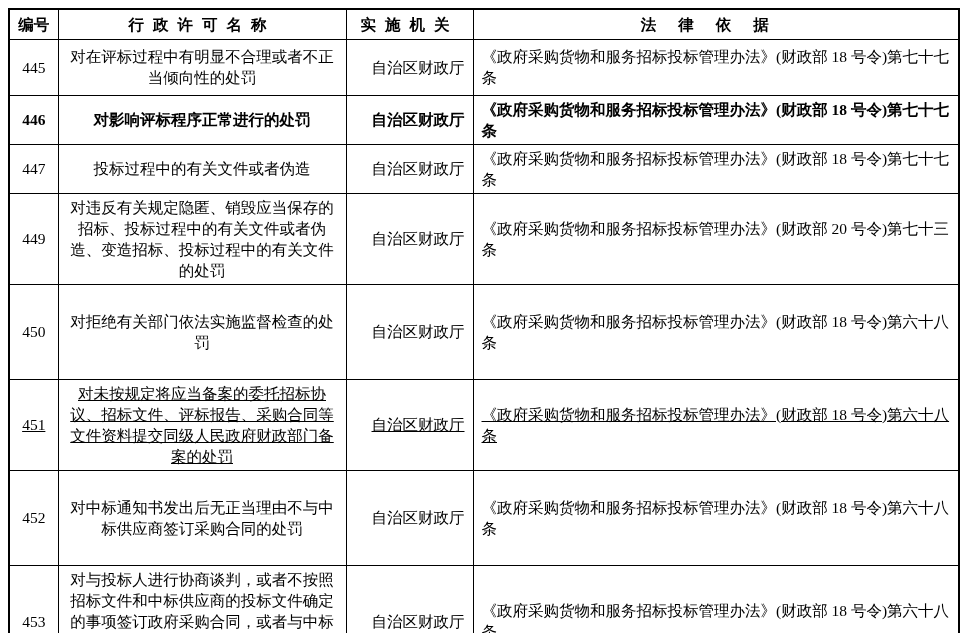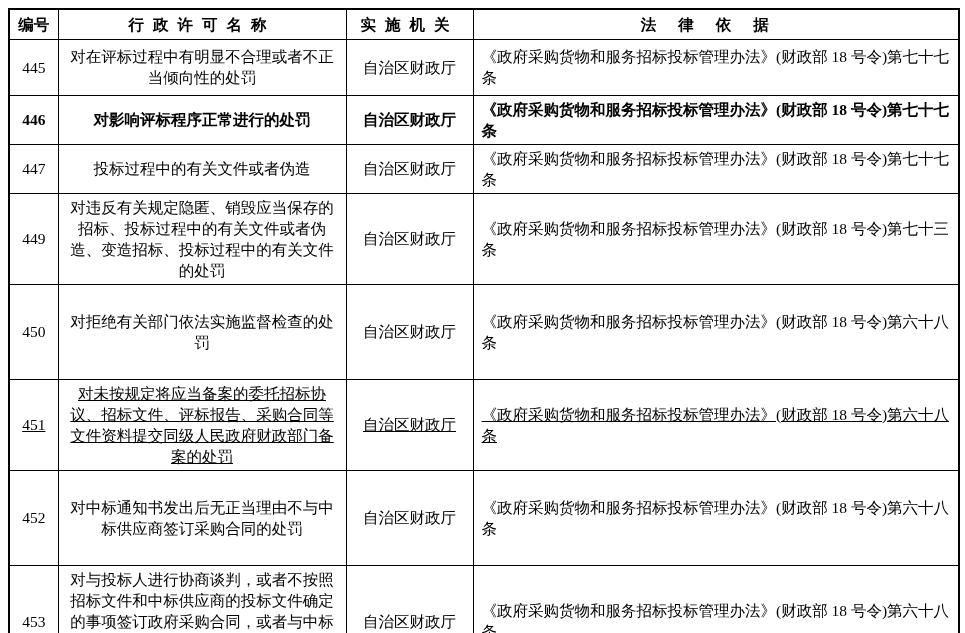--- a/index.html
+++ b/index.html
@@ -48,21 +48,21 @@
   }
   .th-name{letter-spacing:9px;}
   .th-agency{letter-spacing:9px;}
   .th-legal{letter-spacing:22px;margin-top:48px;}
   .c-id{
     text-align:center;
     font-family:"Liberation Serif","DejaVu Serif",serif;
     padding:3px 2px;
   }
   .c-name{text-align:center;}
-  .c-agency{text-align:center;padding-left:10px;}
+  .c-agency{text-align:right;padding-left:10px;}
   .c-legal{text-align:left;padding-left:9px;}
   tbody tr:nth-child(1){height:56px;}
   tbody tr:nth-child(2){height:47px;font-weight:bold;}
   tbody tr:nth-child(3){height:47px;}
   tbody tr:nth-child(4){height:47px;}
   tbody tr:nth-child(5){height:95px;}
   tbody tr:nth-child(6){height:47px;text-decoration:underline;}
   tbody tr:nth-child(7){height:95px;}
   tbody tr:nth-child(8){height:47px;}
   tbody tr:nth-child(9){height:106px;}
@@ -102,21 +102,21 @@
       <tr>
         <td class="c-id">447</td>
         <td class="c-name">投标过程中的有关文件或者伪造</td>
         <td class="c-agency">自治区财政厅</td>
         <td class="c-legal">《政府采购货物和服务招标投标管理办法》(财政部 18 号令)第七十七条</td>
       </tr>
       <tr>
         <td class="c-id">449</td>
         <td class="c-name">对违反有关规定隐匿、销毁应当保存的招标、投标过程中的有关文件或者伪造、变造招标、投标过程中的有关文件的处罚</td>
         <td class="c-agency">自治区财政厅</td>
-        <td class="c-legal">《政府采购货物和服务招标投标管理办法》(财政部 18 号令)第七十三条</td>
+        <td class="c-legal">《政府采购货物和服务招标投标管理办法》(财政部 20 号令)第七十三条</td>
       </tr>
       <tr>
         <td class="c-id">450</td>
         <td class="c-name">对拒绝有关部门依法实施监督检查的处罚</td>
         <td class="c-agency">自治区财政厅</td>
         <td class="c-legal">《政府采购货物和服务招标投标管理办法》(财政部 18 号令)第六十八条</td>
       </tr>
       <tr>
         <td class="c-id">451</td>
         <td class="c-name">对未按规定将应当备案的委托招标协议、招标文件、评标报告、采购合同等文件资料提交同级人民政府财政部门备案的处罚</td>

